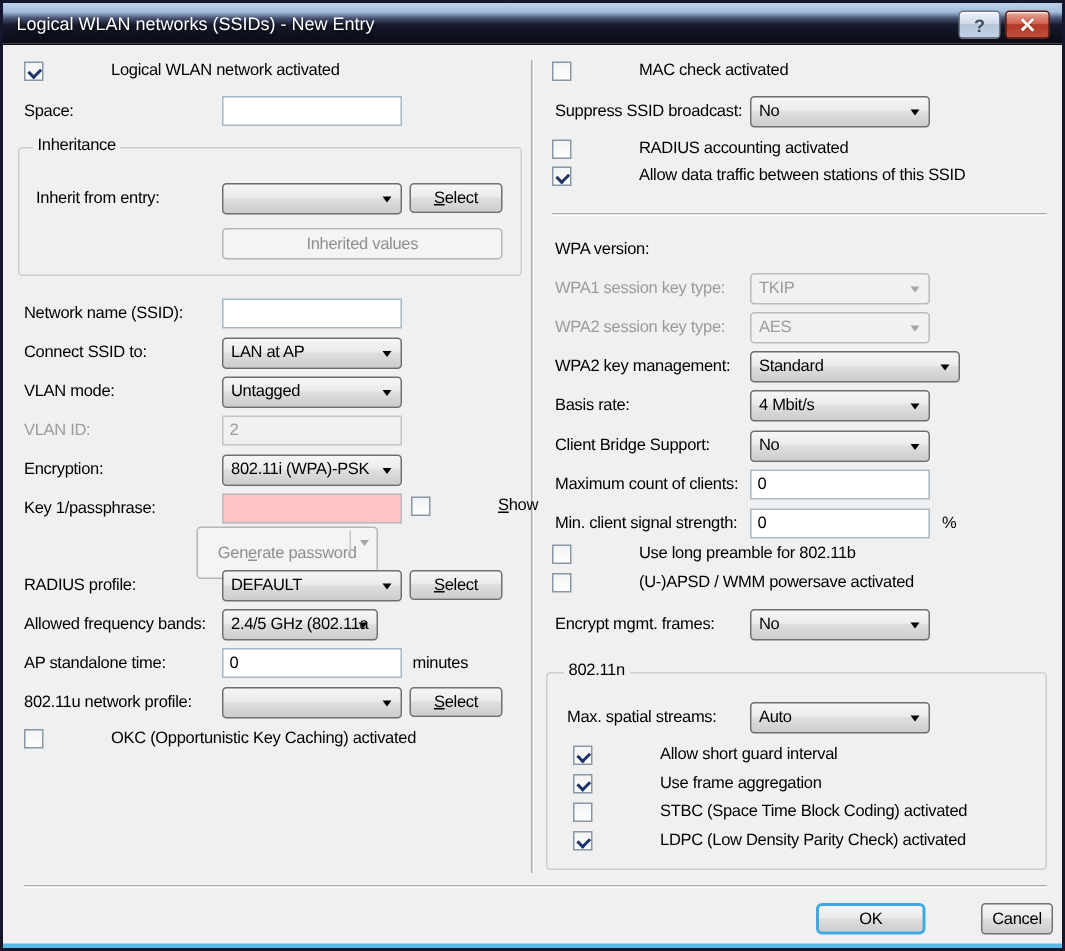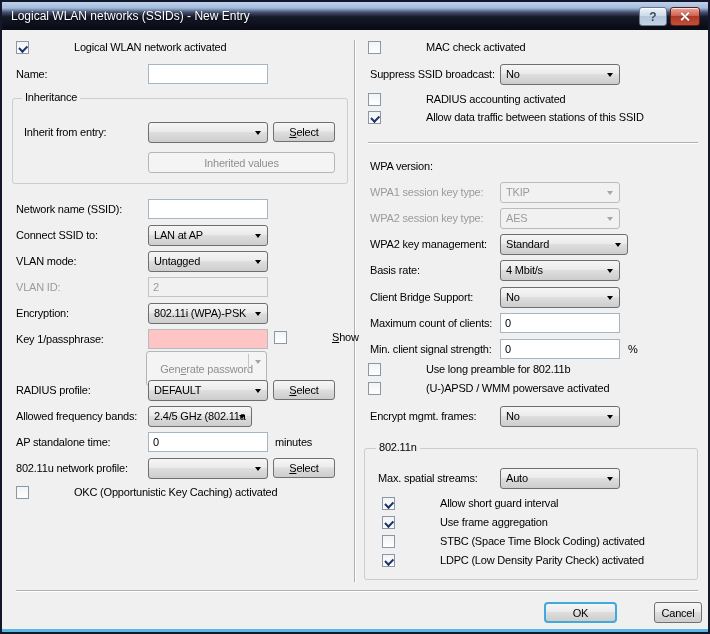--- a/index.html
+++ b/index.html
@@ -133,21 +133,21 @@
     <div class="cap-btn close-btn">
       <span class="x-icon"></span>
     </div>
   </div>
 
   <div class="cbrow" style="left:14px;top:39px">
     <span class="checkbox checked"></span>
     <span class="cblabel">Logical WLAN network activated</span>
   </div>
 
-  <span class="label" style="left:14px;top:62px">Name:</span>
+  <span class="label" style="left:14px;top:62px">Space:</span>
   <input class="tinput" style="left: 146px; top: 62px; width: 120px;" value="">
 
   <div class="group" style="left:10px;top:96px;width:336px;height:86px"></div>
   <span class="group-title" style="left:20px;top:89px">Inheritance</span>
 
   <span class="label" style="left:22px;top:120px">Inherit from entry:</span>
   <div class="combo" style="left:146px;top:120px;width:120px">
     <span></span>
     <span class="arrow"></span>
   </div>
@@ -178,21 +178,21 @@
     <span class="arrow"></span>
   </div>
 
   <span class="label" style="left:14px;top:327px">Key 1/passphrase:</span>
   <input class="tinput invalid" style="left: 146px; top: 327px; width: 120px;" value="">
   <div class="cbrow" style="left:272px;top:329px">
     <span class="checkbox"></span>
     <span class="cblabel"><u>S</u>how</span>
   </div>
 
-  <button class="btn splitbtn disabled" style="left:144px;top:349px;width:121px;height:35px">
+  <button class="btn splitbtn disabled" style="left:129px;top:349px;width:121px;height:35px">
     <span>Gen<u>e</u>rate password</span>
     <span class="split-sep"></span>
     <span class="arrow"></span>
   </button>
 
   <span class="label" style="left:14px;top:378px">RADIUS profile:</span>
   <div class="combo" style="left:146px;top:378px;width:120px">
     <span>DEFAULT</span>
     <span class="arrow"></span>
   </div>
@@ -253,21 +253,21 @@
     <span class="arrow"></span>
   </div>
 
   <span class="label disabled" style="left:368px;top:206px">WPA2 session key type:</span>
   <div class="combo disabled" style="left:498px;top:206px;width:120px">
     <span>AES</span>
     <span class="arrow"></span>
   </div>
 
   <span class="label" style="left:368px;top:232px">WPA2 key management:</span>
-  <div class="combo" style="left:498px;top:232px;width:128px">
+  <div class="combo" style="left:498px;top:232px;width:140px">
     <span>Standard</span>
     <span class="arrow"></span>
   </div>
 
   <span class="label" style="left:368px;top:258px">Basis rate:</span>
   <div class="combo" style="left:498px;top:258px;width:120px">
     <span>4 Mbit/s</span>
     <span class="arrow"></span>
   </div>
 

